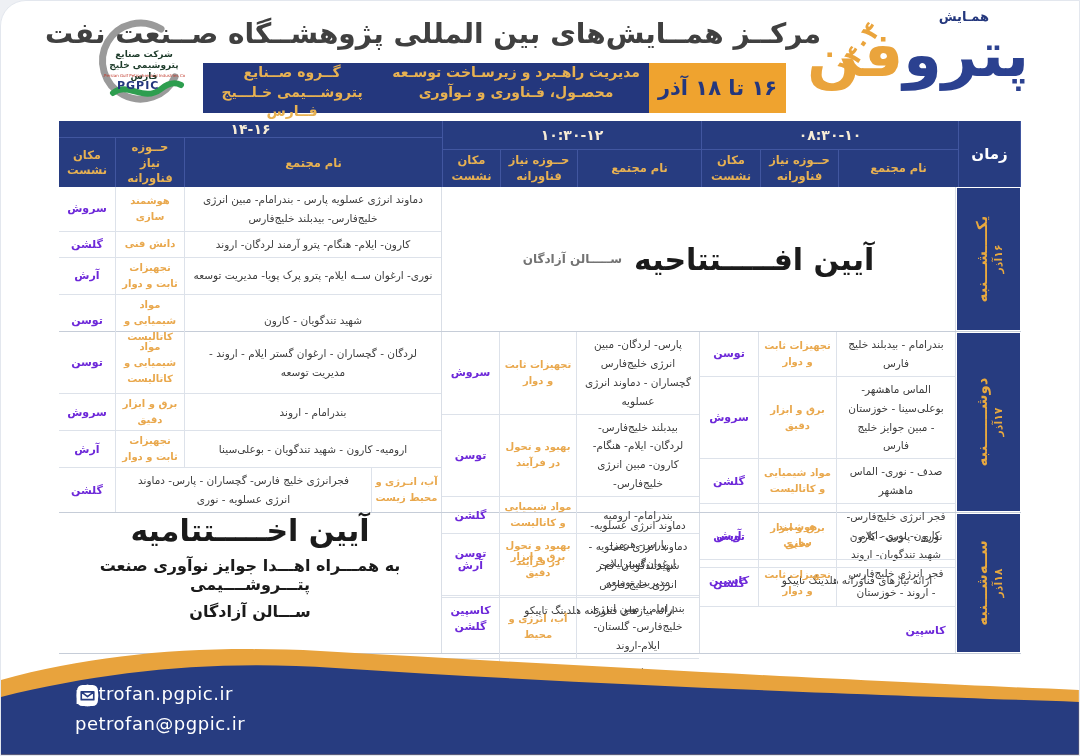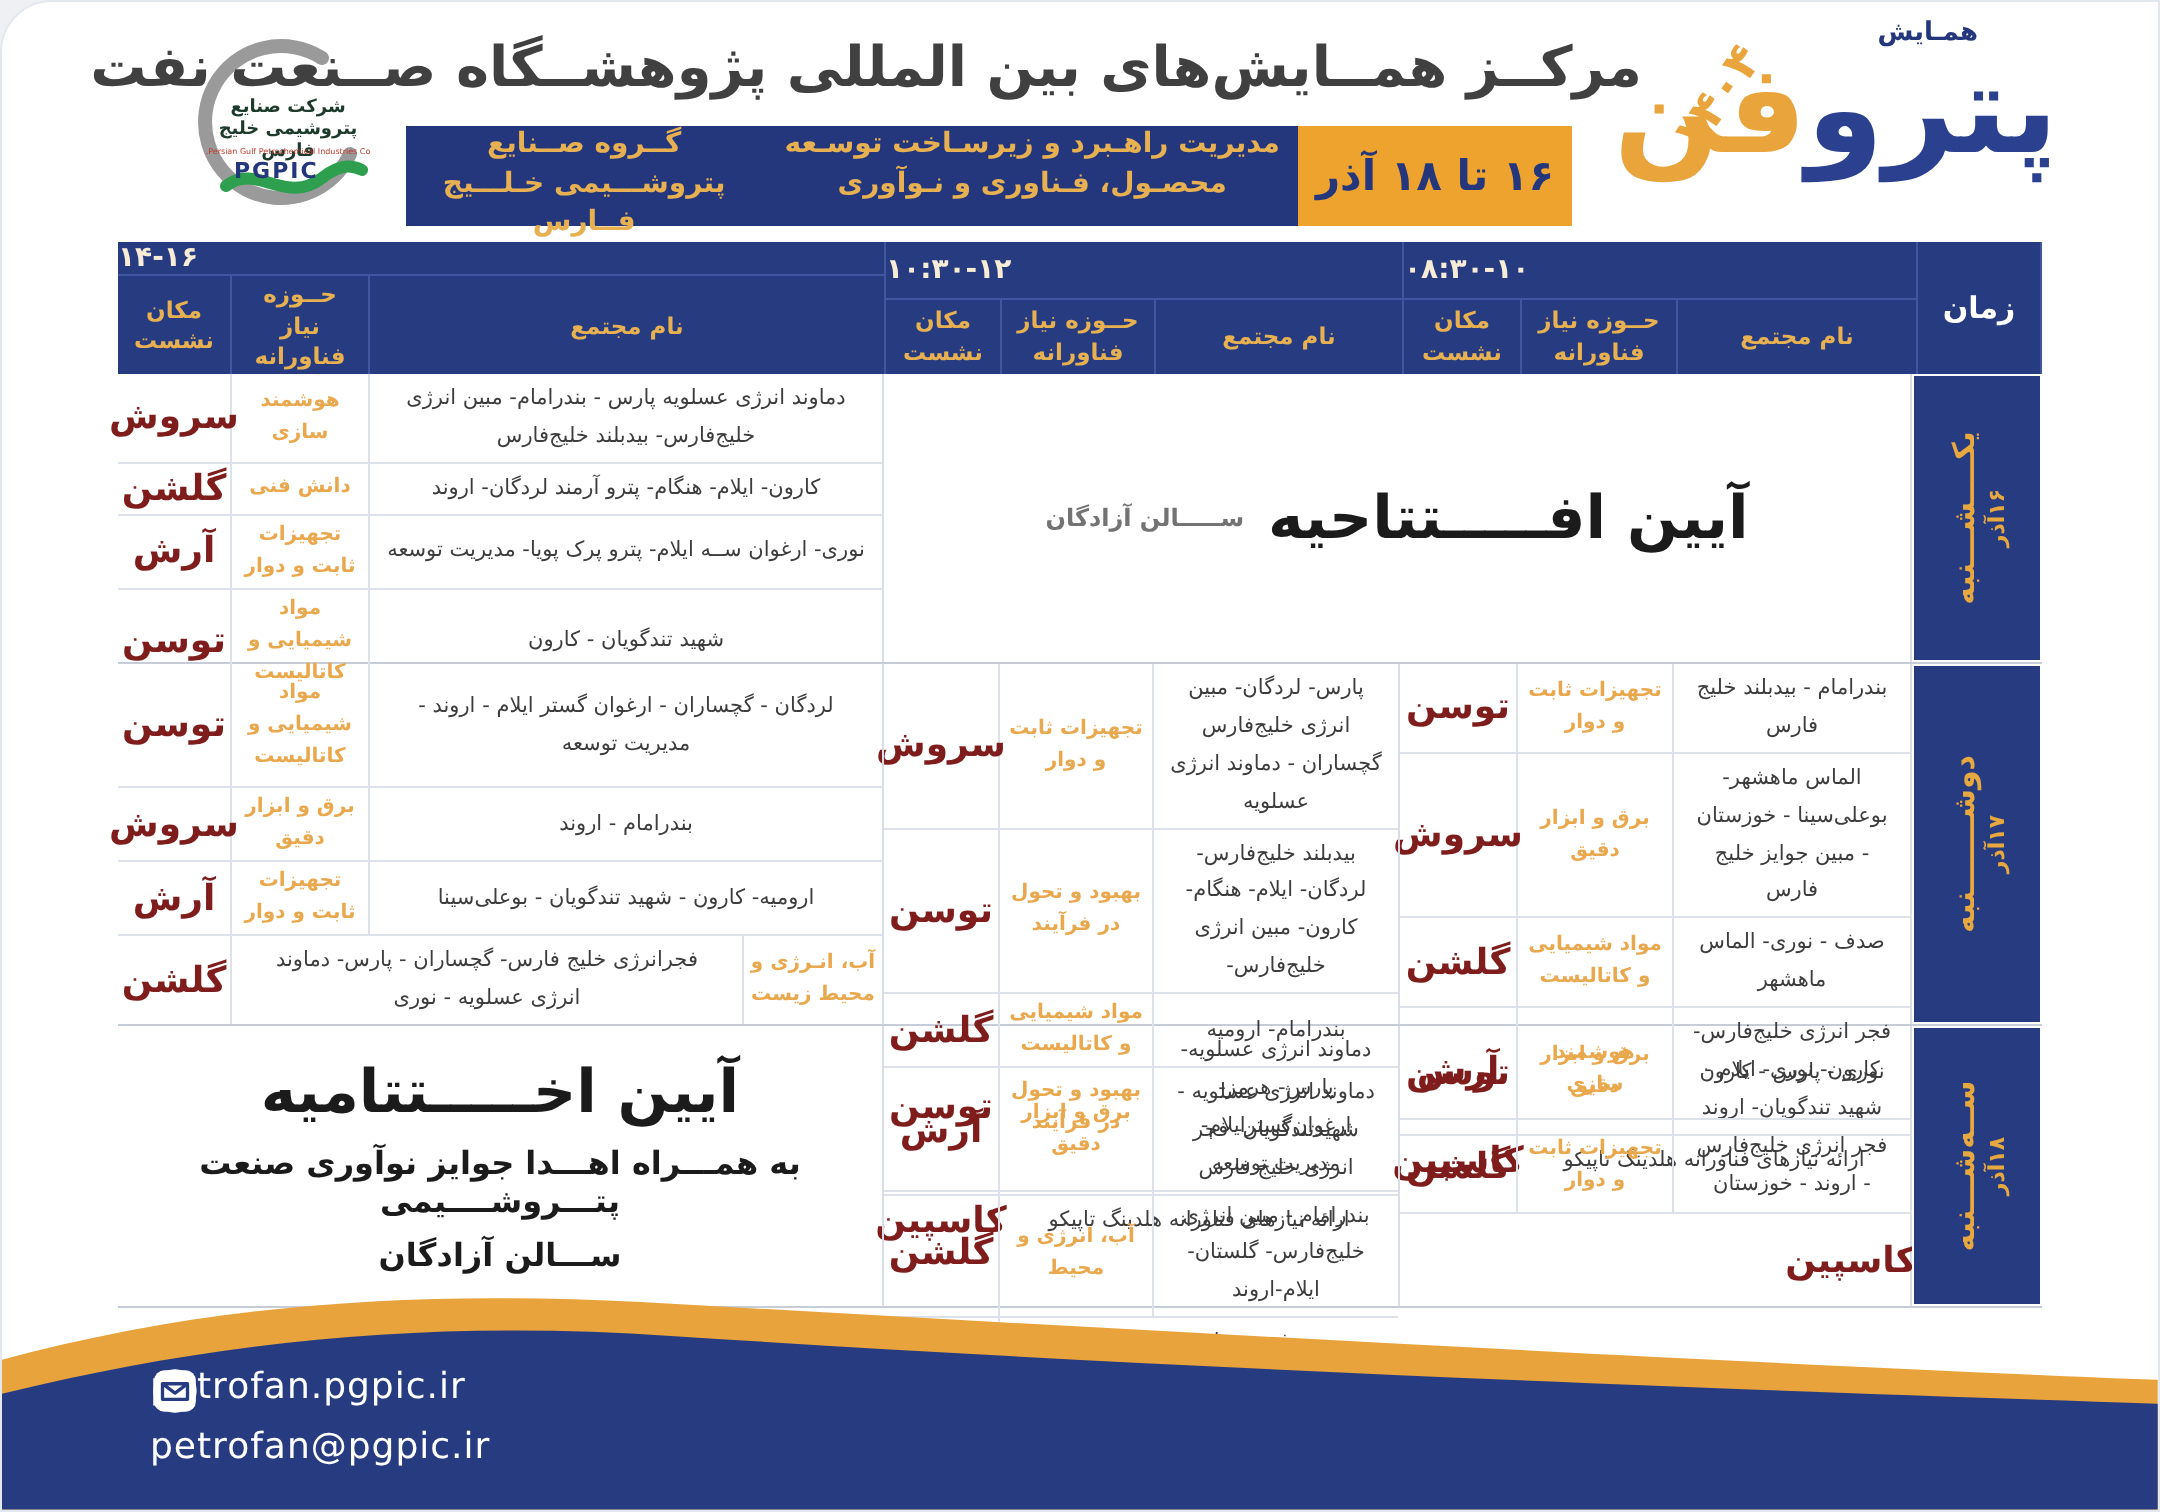--- a/index.html
+++ b/index.html
@@ -50,21 +50,21 @@
   .tbl{position:absolute;top:120px;right:58px;width:962px;}
   .thead{display:flex;height:66px;}
   .th{background:#273c80;color:#e7b152;}
   .z-head{
     width:65px;display:flex;align-items:center;justify-content:center;
     color:#ffffff;font-size:15px;font-weight:bold;border-inline-start:1px solid #4156a0;
   }
   .hblock{display:flex;flex-direction:column;border-inline-start:1px solid #4156a0;}
   .hb1{width:256px;}.hb2{width:258px;}.hb3{width:383px;}
   .time-row{
-    height:28px;display:flex;align-items:center;justify-content:flex-end;
+    height:28px;display:flex;align-items:center;justify-content:center;
     color:#f7ecd6;font-size:14px;font-weight:bold;border-bottom:1px solid #4156a0;
   }
   .sub-row{flex:1;display:flex;}
   .sub-cell{
     display:flex;align-items:center;justify-content:center;text-align:center;
     font-size:11.5px;font-weight:bold;line-height:1.35;padding:2px 4px;box-sizing:border-box;
   }
   .sub-cell + .sub-cell{border-inline-start:1px solid #4156a0;}
   .hb1 .sc-name{width:119px;}.hb1 .sc-need{width:78px;}.hb1 .sc-venue{width:59px;}
   .hb2 .sc-name{width:123px;}.hb2 .sc-need{width:77px;}.hb2 .sc-venue{width:58px;}
@@ -83,33 +83,33 @@
   .day-label .ddate{font-size:11px;font-weight:bold;margin-top:1px;}
   .block{display:flex;flex-direction:column;border-inline-start:1px solid #d9dee6;box-sizing:border-box;}
   .b1{width:256px;}.b2{width:258px;}.b3{width:383px;}
   .srow{flex:1;display:flex;}
   .srow.tall{flex:2;}
   .srow + .srow{border-top:1px solid #dde2ea;}
   .cell{display:flex;align-items:center;justify-content:center;text-align:center;box-sizing:border-box;}
   .cell + .cell{border-inline-start:1px solid #dde2ea;}
   .cell.complex{flex:1;font-size:10.5px;color:#3d3d3d;padding:3px 8px;line-height:1.8;}
   .cell.need{color:#e9a84d;font-size:10px;font-weight:bold;line-height:1.6;padding:2px 3px;}
-  .cell.venue{font-weight:bold;color:#7f1d1d;font-size:18px;}
+  .cell.venue{font-weight:bold;color:#6d28d9;font-size:11px;}
   .b1 .need{width:78px;}.b1 .venue{width:59px;}
   .b2 .need{width:77px;}.b2 .venue{width:58px;}
   .b3 .need{width:69px;}.b3 .venue{width:57px;}
   .ceremony{
     width:514px;border-inline-start:1px solid #d9dee6;box-sizing:border-box;
     display:flex;flex-direction:row;align-items:center;justify-content:center;gap:12px;
   }
   .ceremony .ttl{font-size:30px;font-weight:bold;color:#1b1b1b;letter-spacing:1px;}
   .ceremony .ven{font-size:12px;font-weight:bold;color:#737373;}
   .closing{
     width:383px;border-inline-start:1px solid #d9dee6;box-sizing:border-box;
-    display:flex;flex-direction:column;align-items:center;justify-content:center;gap:8px;padding:0 10px;text-align:center;
+    display:flex;flex-direction:column;align-items:center;justify-content:flex-start;gap:8px;padding:0 10px;text-align:center;
   }
   .closing .ttl{font-size:30px;font-weight:bold;color:#1b1b1b;letter-spacing:1px;}
   .closing .l2{font-size:16px;font-weight:bold;color:#1b1b1b;}
   .closing .l3{font-size:16px;font-weight:bold;color:#1b1b1b;}
   
   .footer{position:absolute;left:0;right:0;bottom:0;height:110px;}
   .footer svg{position:absolute;inset:0;}
   .contact{position:absolute;left:74px;top:38px;display:flex;flex-direction:column;gap:9px;direction:ltr;}
   .contact .line{display:flex;align-items:center;gap:10px;color:#ffffff;font-size:18px;letter-spacing:0.5px;}
   .cicon{width:25px;height:25px;flex:0 0 auto;}

